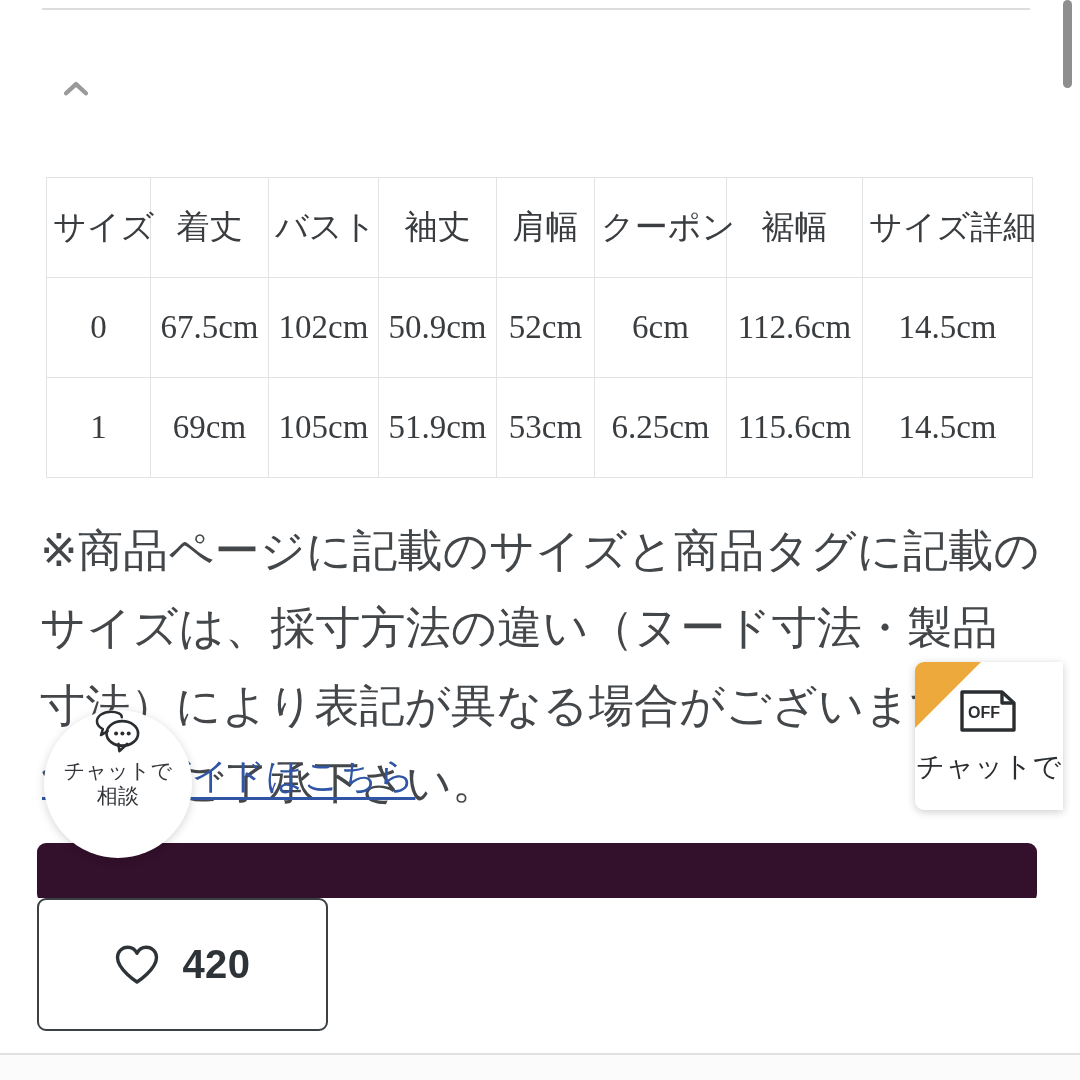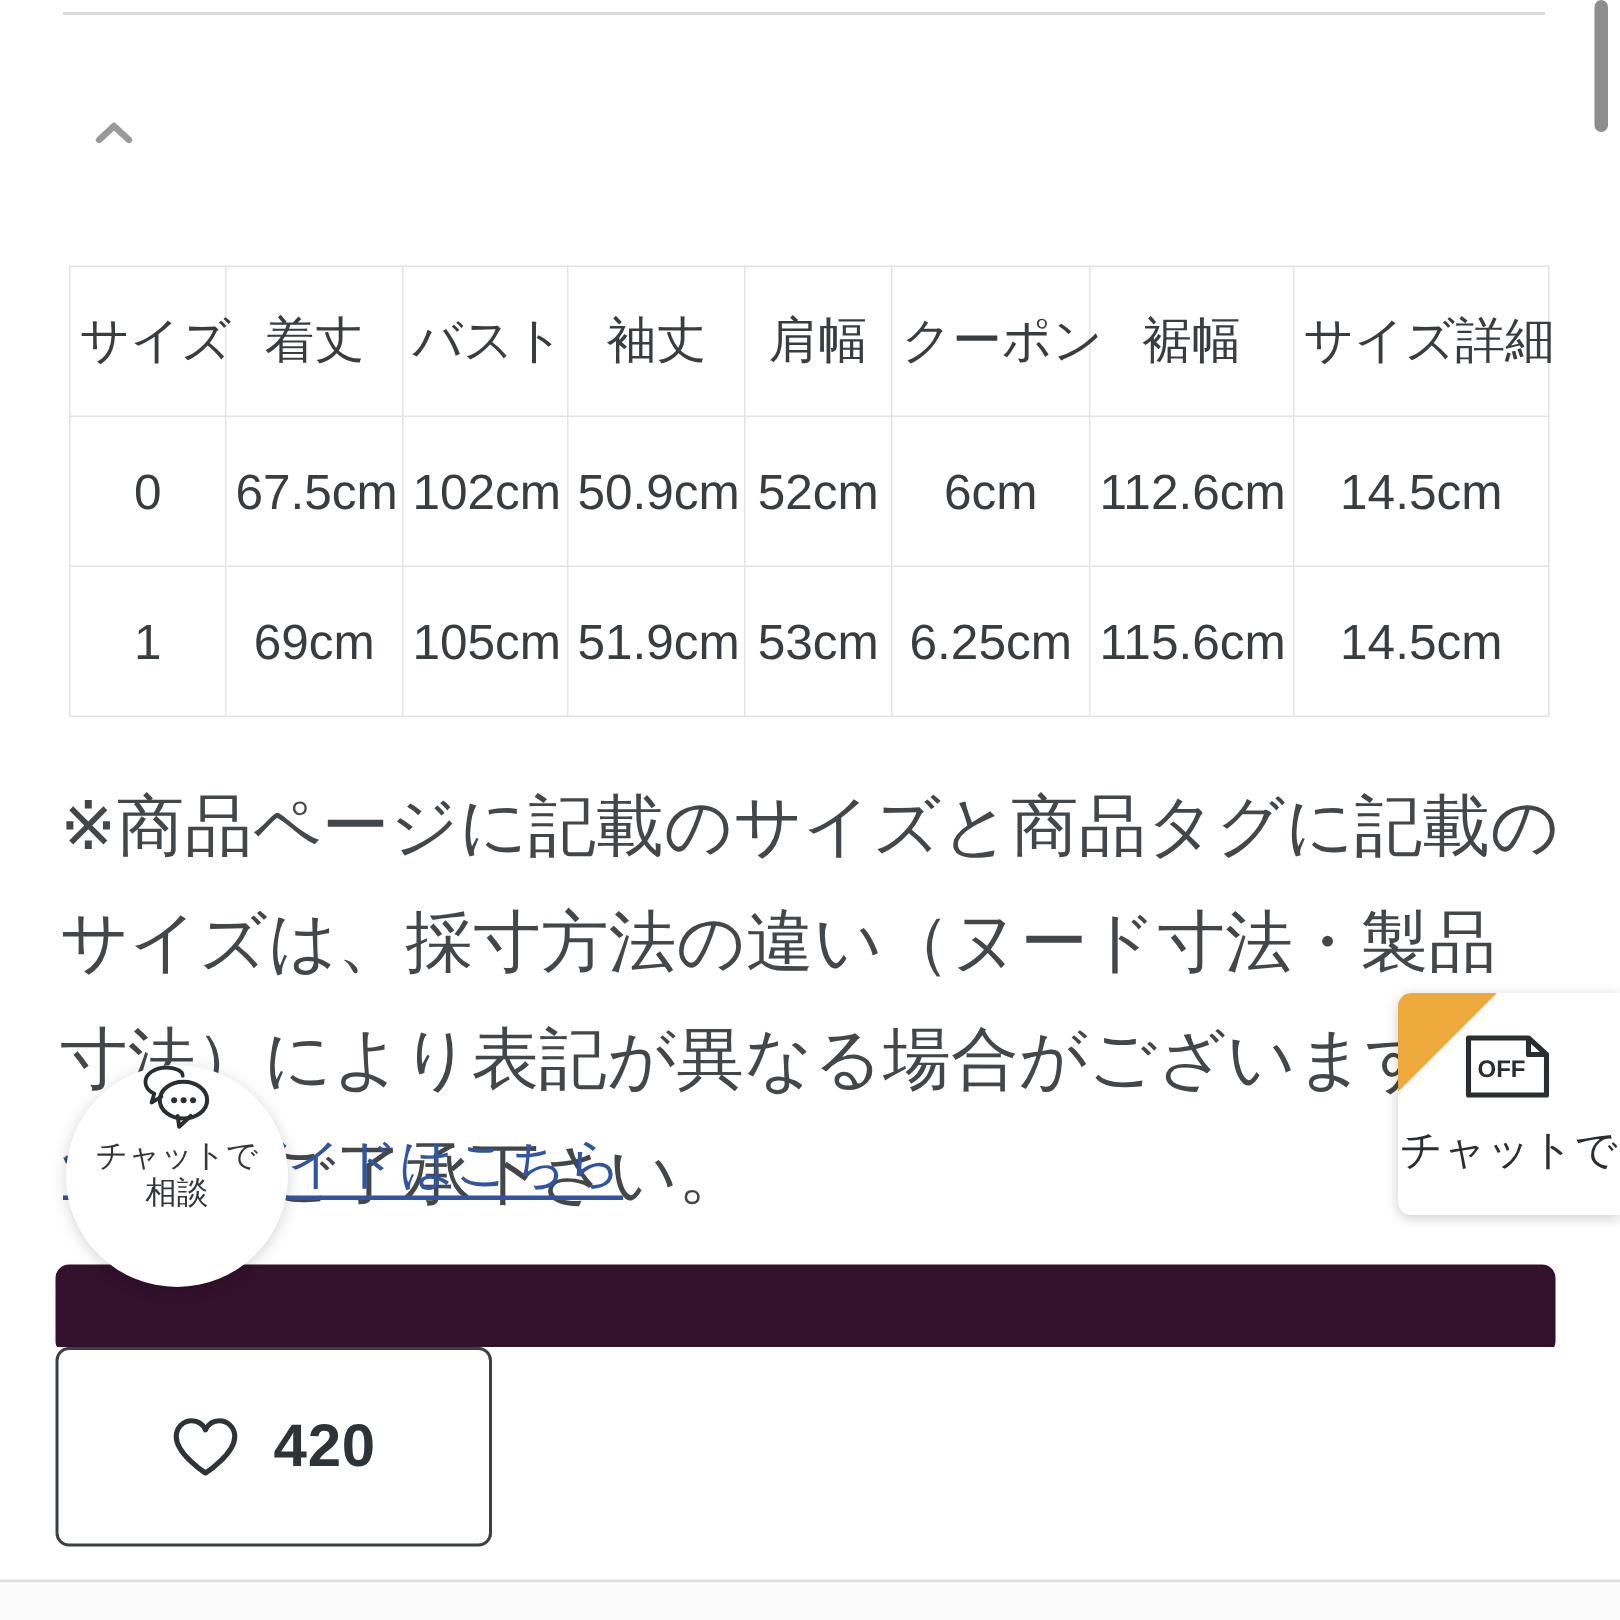--- a/index.html
+++ b/index.html
@@ -79,20 +79,21 @@
     width: 34px;
     height: 34px;
   }
 
   
   .size-table-wrap {
     position: absolute;
     left: 46px;
     top: 177px;
     width: 986px;
+    font-family: Liberation Serif, serif;
   }
   table.size-table {
     width: 986px;
     border-collapse: collapse;
     table-layout: fixed;
     background: #fff;
   }
   table.size-table th,
   table.size-table td {
     border: 1px solid #e3e3e3;
@@ -165,21 +166,21 @@
     font-size: 21px;
     line-height: 1.18;
     text-align: center;
     color: #33363a;
     letter-spacing: 0.2px;
   }
 
   
   .coupon-widget {
     position: absolute;
-    right: 0px;
+    right: 17px;
     top: 662px;
     width: 148px;
     height: 148px;
     background: #ffffff;
     border-radius: 9px 0 0 9px;
     box-shadow: 0 2px 9px rgba(0,0,0,0.20);
     overflow: hidden;
     display: flex;
     flex-direction: column;
     align-items: center;

